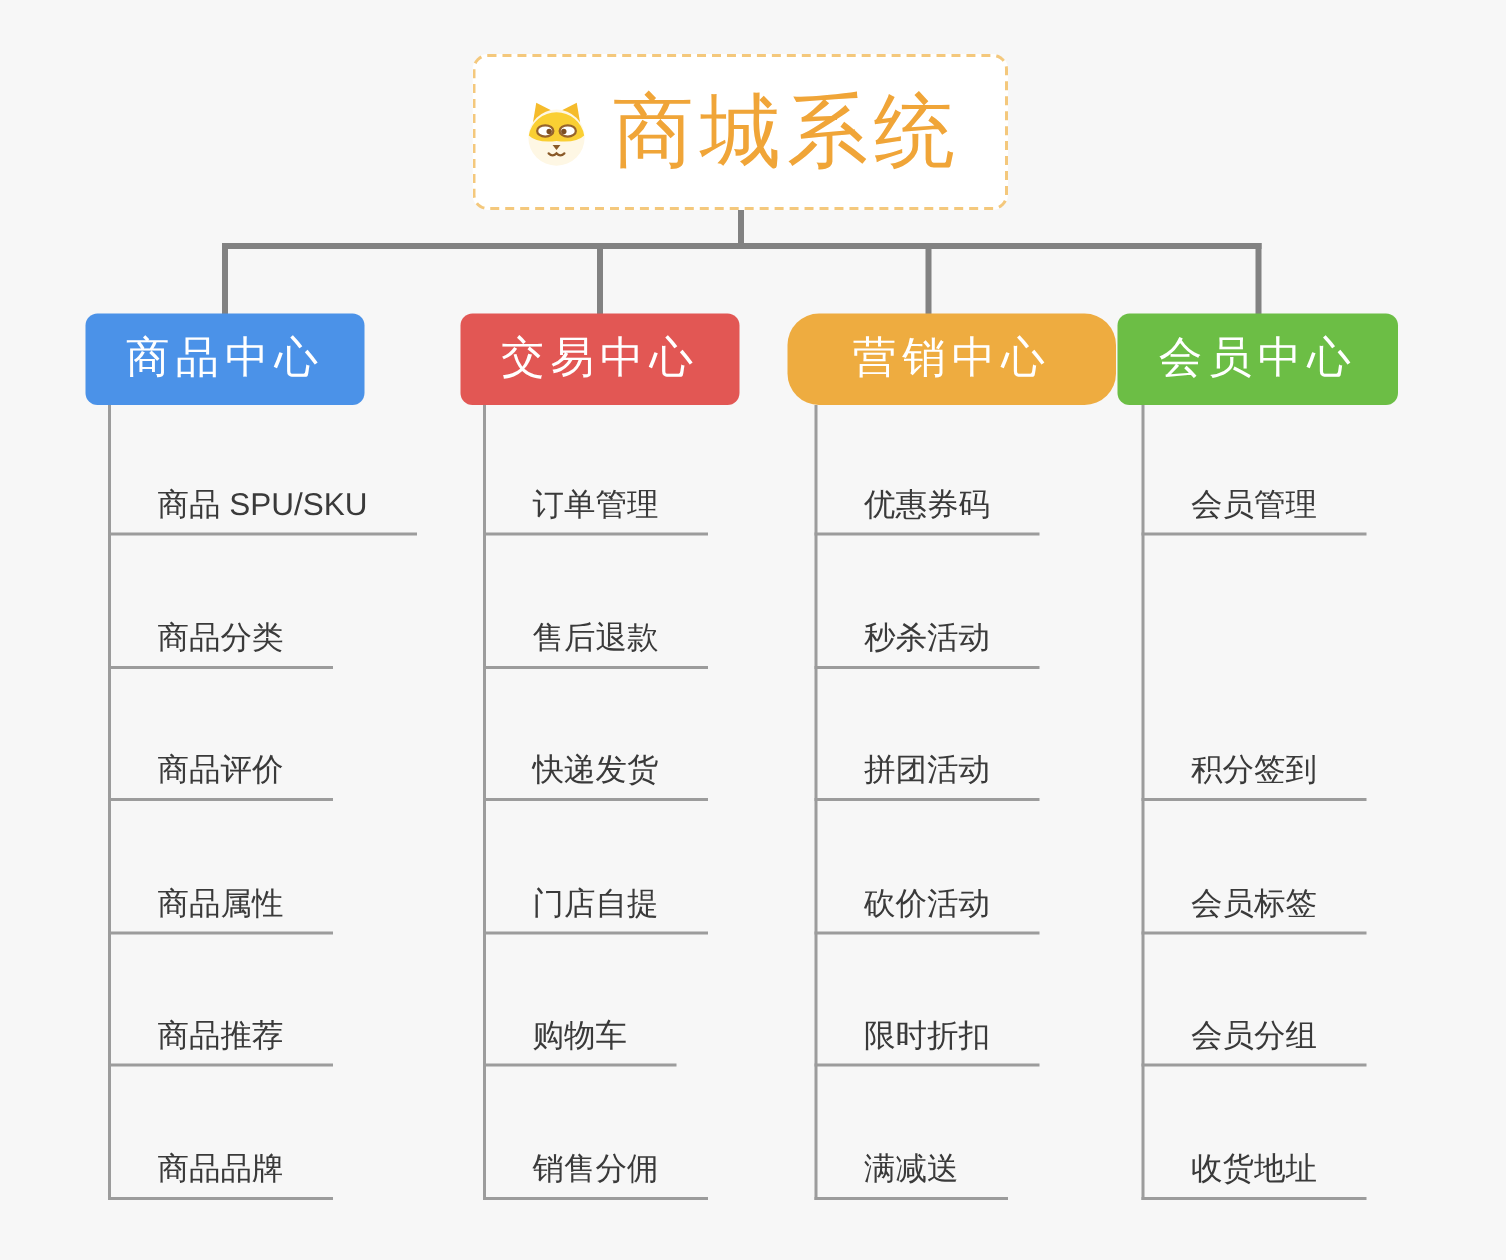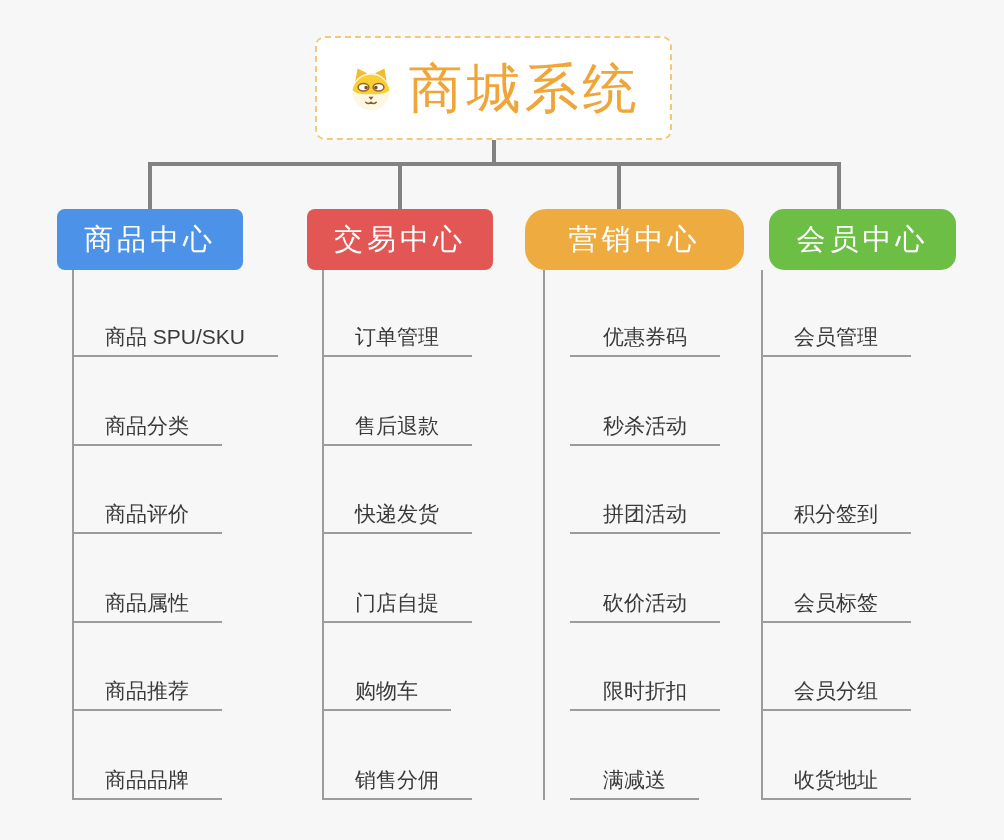--- a/index.html
+++ b/index.html
@@ -18,31 +18,31 @@
   .drop{top:162px;width:4px;height:48px;}
   .drop-0{left:148px;}.drop-1{left:398px;}.drop-2{left:617px;}.drop-3{left:837px;}
 
   
   .branch{position:absolute;top:209px;height:61px;border-radius:8px;
     display:flex;align-items:center;justify-content:center;
     color:#FFFFFF;font-size:29px;letter-spacing:4px;line-height:1;cursor:default;}
   .branch-0{left:57px;width:186px;}
   .branch-1{left:307px;width:186px;}
   .branch-2{left:525px;width:219px;border-radius:21px;}
-  .branch-3{left:769px;width:187px;border-radius:15px;}
+  .branch-3{left:745px;width:187px;}
 
   
   .colline{position:absolute;top:270px;width:2px;height:530px;background:#9C9C9C;}
   .colline-0{left:72px;}.colline-1{left:322px;}.colline-2{left:543px;}.colline-3{left:761px;}
 
   
   .leaf{position:absolute;display:flex;align-items:flex-end;height:40px;
     padding:0 33px 6px 33px;border-bottom:2px solid #9C9C9C;
     font-size:21px;color:#3A3A3A;white-space:nowrap;line-height:1.15;cursor:default;text-align:right;}
-  .col-0{left:72px;}.col-1{left:322px;}.col-2{left:570px;}.col-3{left:761px;}
+  .col-0{left:72px;}.col-1{left:322px;}.col-2{left:543px;}.col-3{left:761px;}
   .row-0{top:309px;}.row-1{top:398px;}.row-2{top:486px;}
   .row-3{top:575px;}.row-4{top:663px;}.row-5{top:752px;}
 
   .dog-icon{width:48px;height:48px;flex:0 0 auto;}
 </style>
 </head>
 <body>
 
 <div class="canvas">
 

